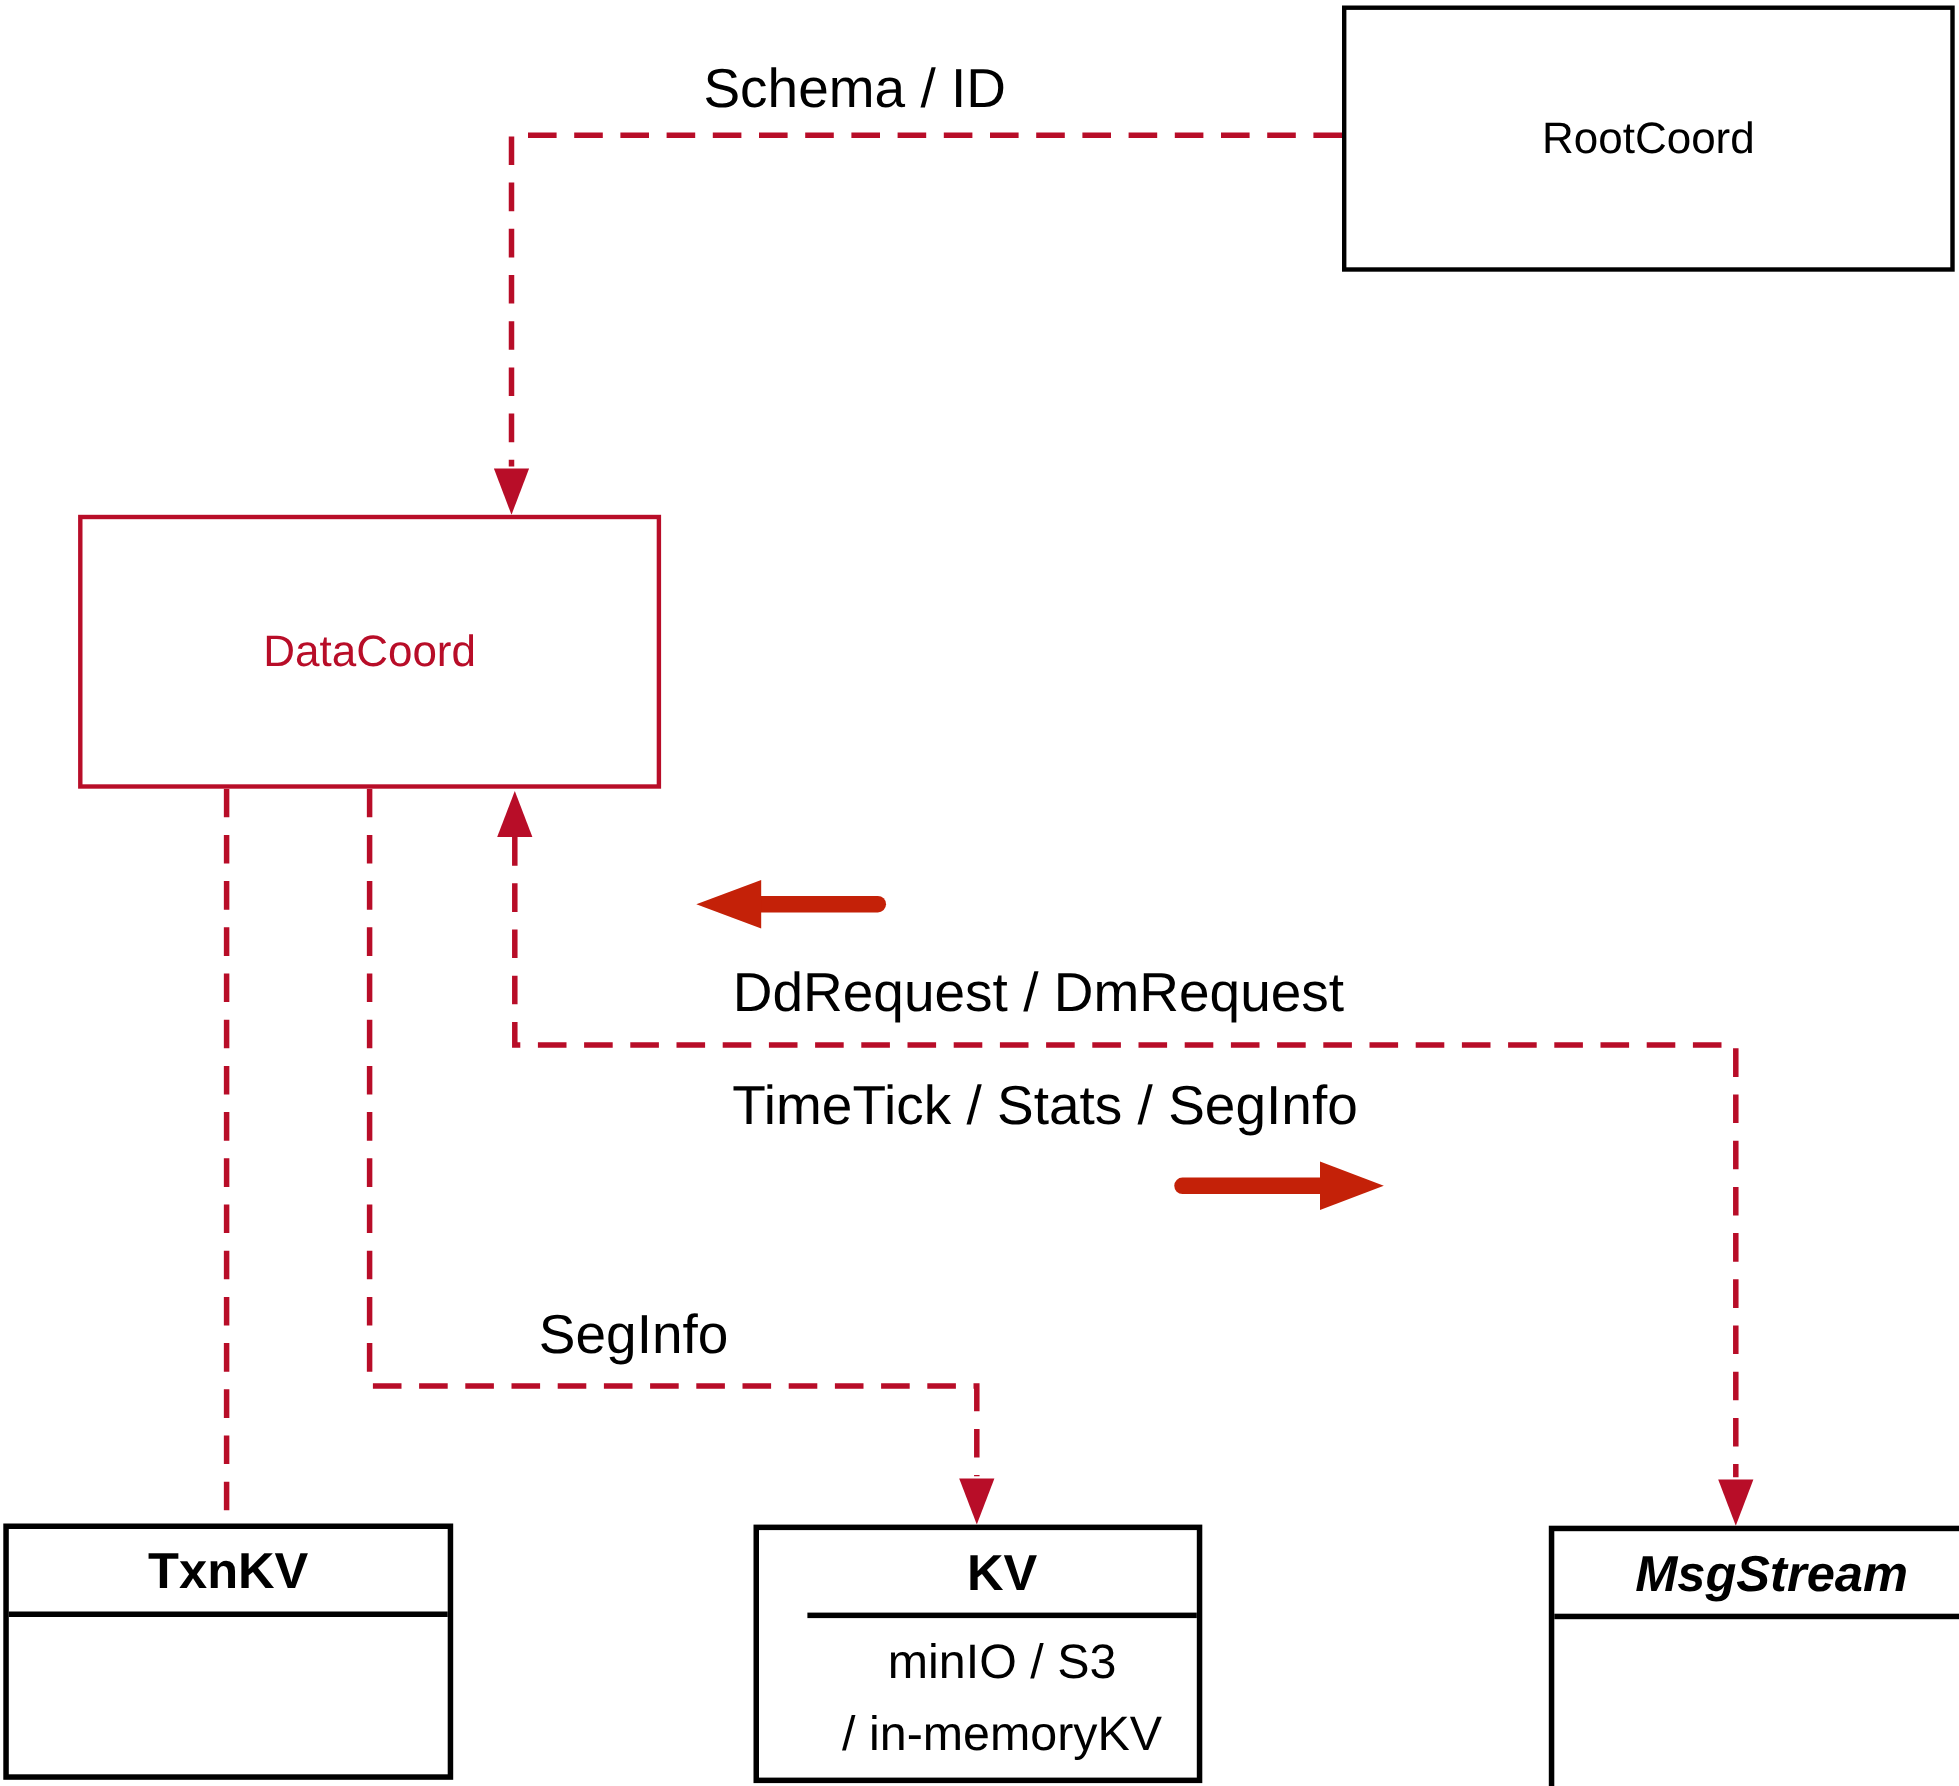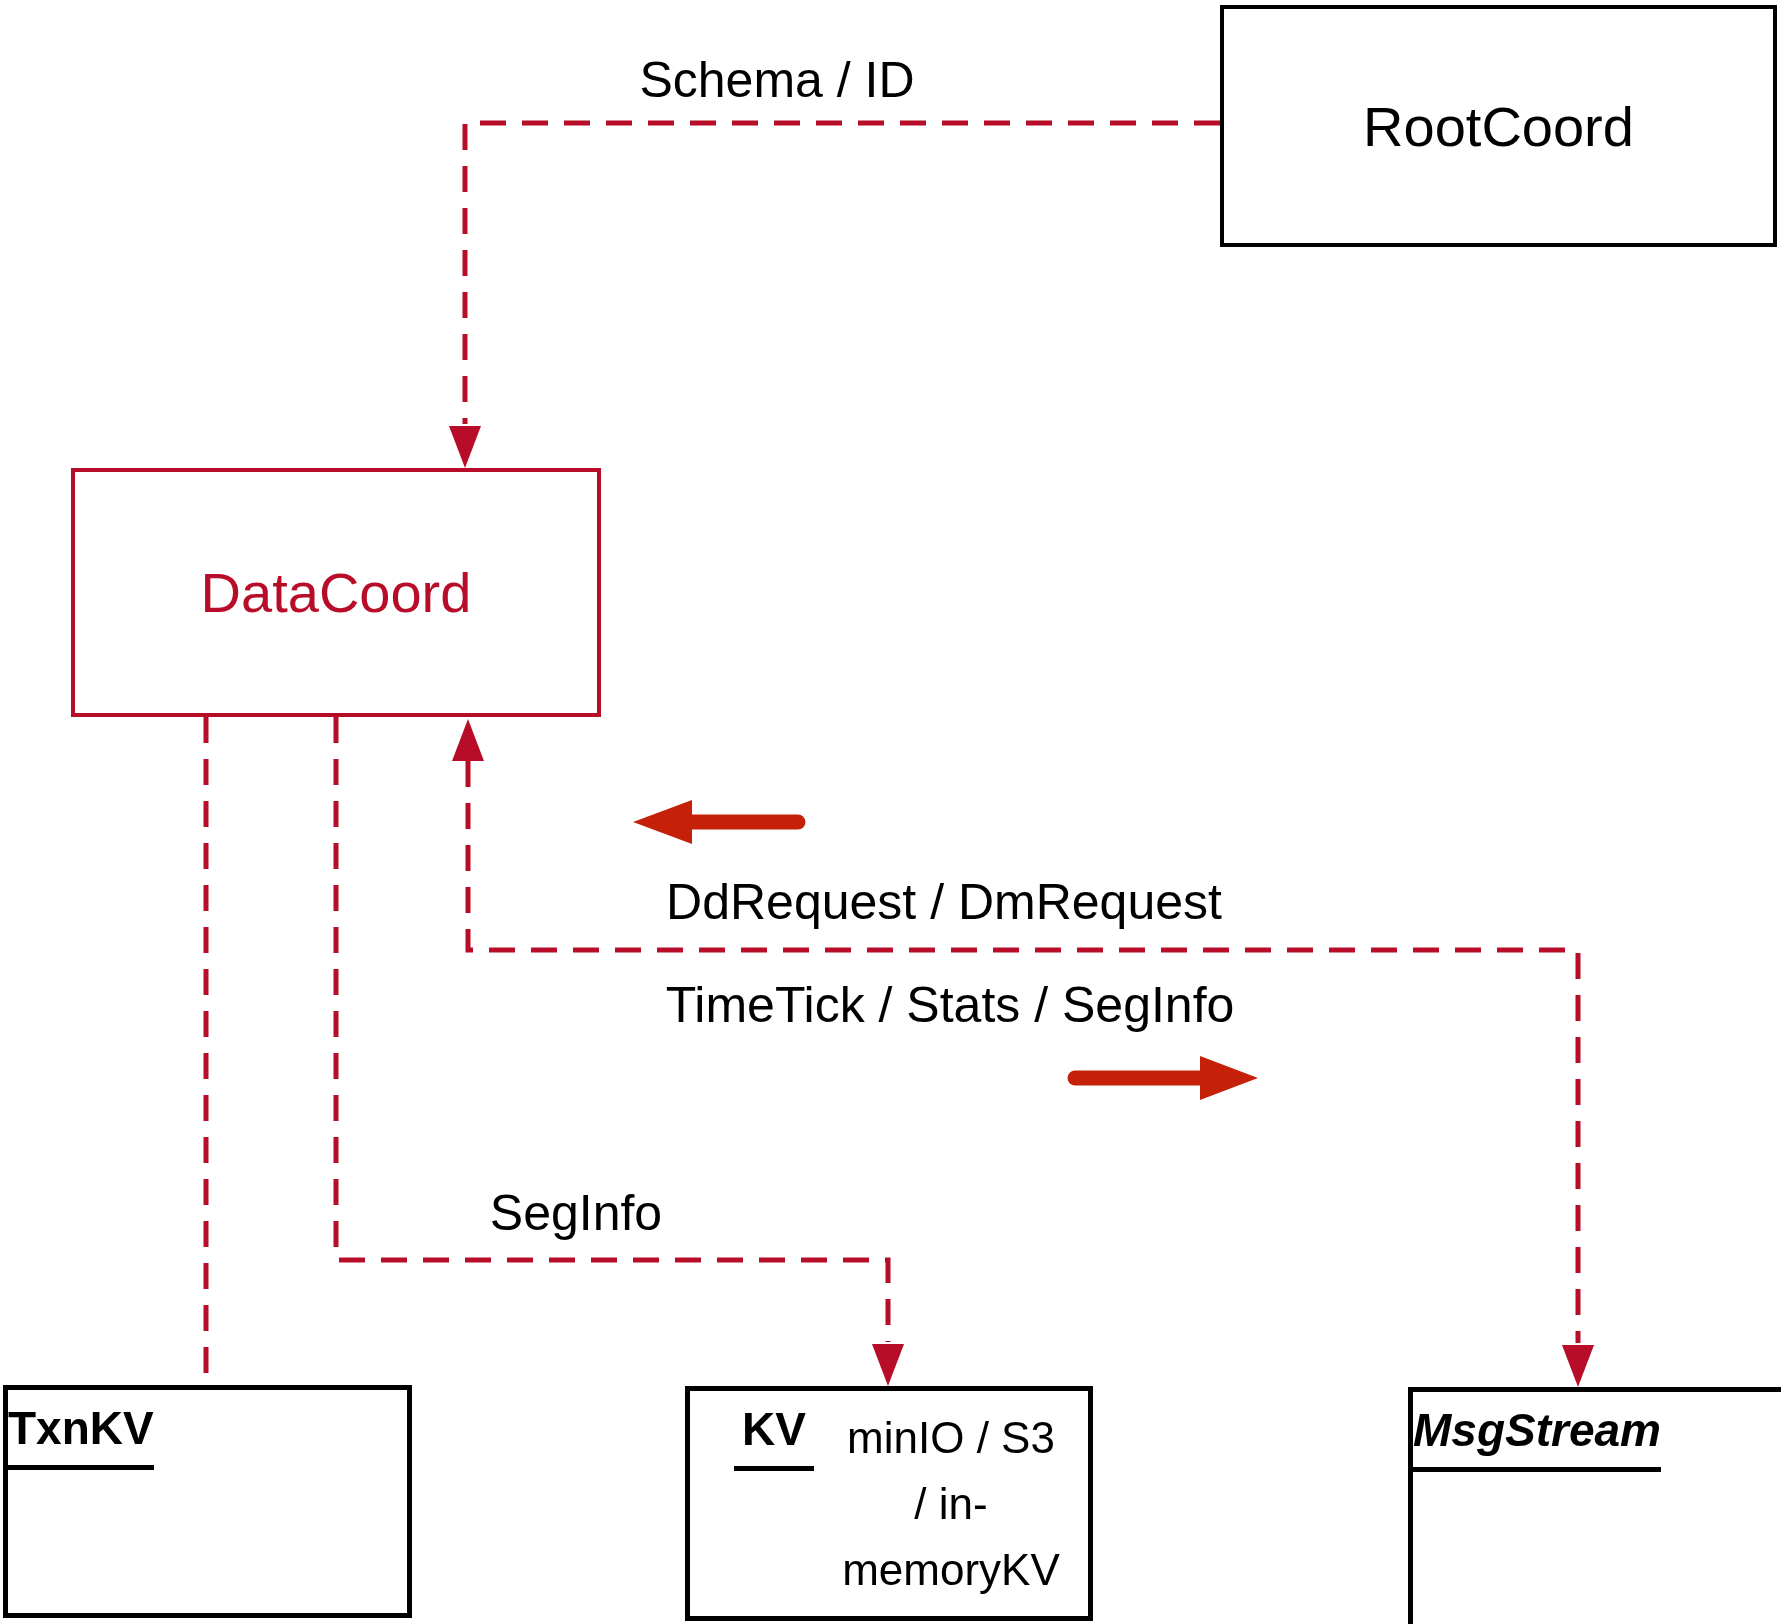--- a/index.html
+++ b/index.html
@@ -41,36 +41,36 @@
     stroke-linecap: round;
   }
   .solid-head { fill: var(--solid-arrow); }
 
   .node {
     position: absolute;
     background: var(--background);
     display: flex;
     align-items: center;
     justify-content: center;
-    font-size: 56px;
+    font-size: 40px;
     color: var(--text);
   }
   .node-black { border: 4px solid var(--default-border); }
   .node-red {
     border: 4px solid var(--datacoord-accent);
     color: var(--datacoord-accent);
     align-items: center;
   }
 
   .table-node {
     position: absolute;
     background: var(--background);
     border: 5px solid var(--default-border);
     display: flex;
-    flex-direction: row;
+    flex-direction: column;
   }
   .table-header {
     height: 80px;
     flex: 0 0 80px;
     display: flex;
     align-items: center;
     justify-content: center;
     font-weight: bold;
     font-size: 46px;
     border-bottom: 5px solid var(--default-border);

